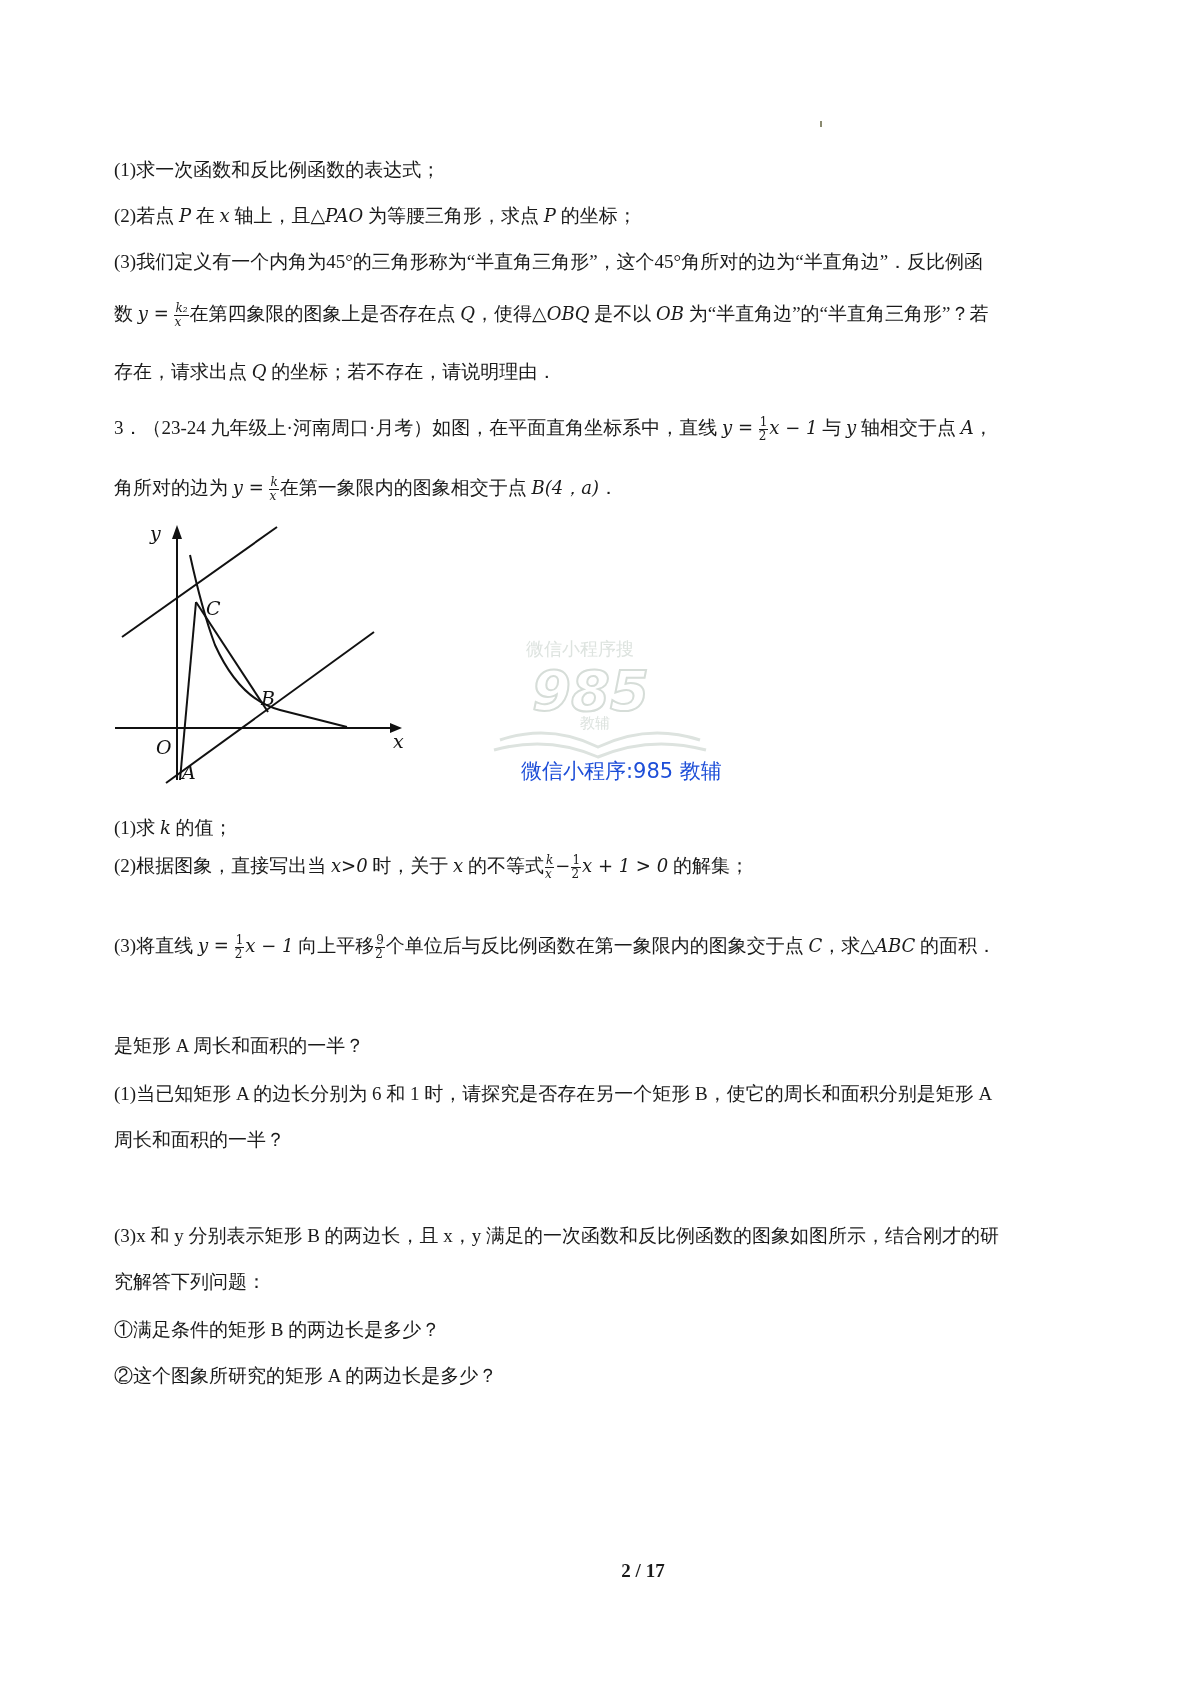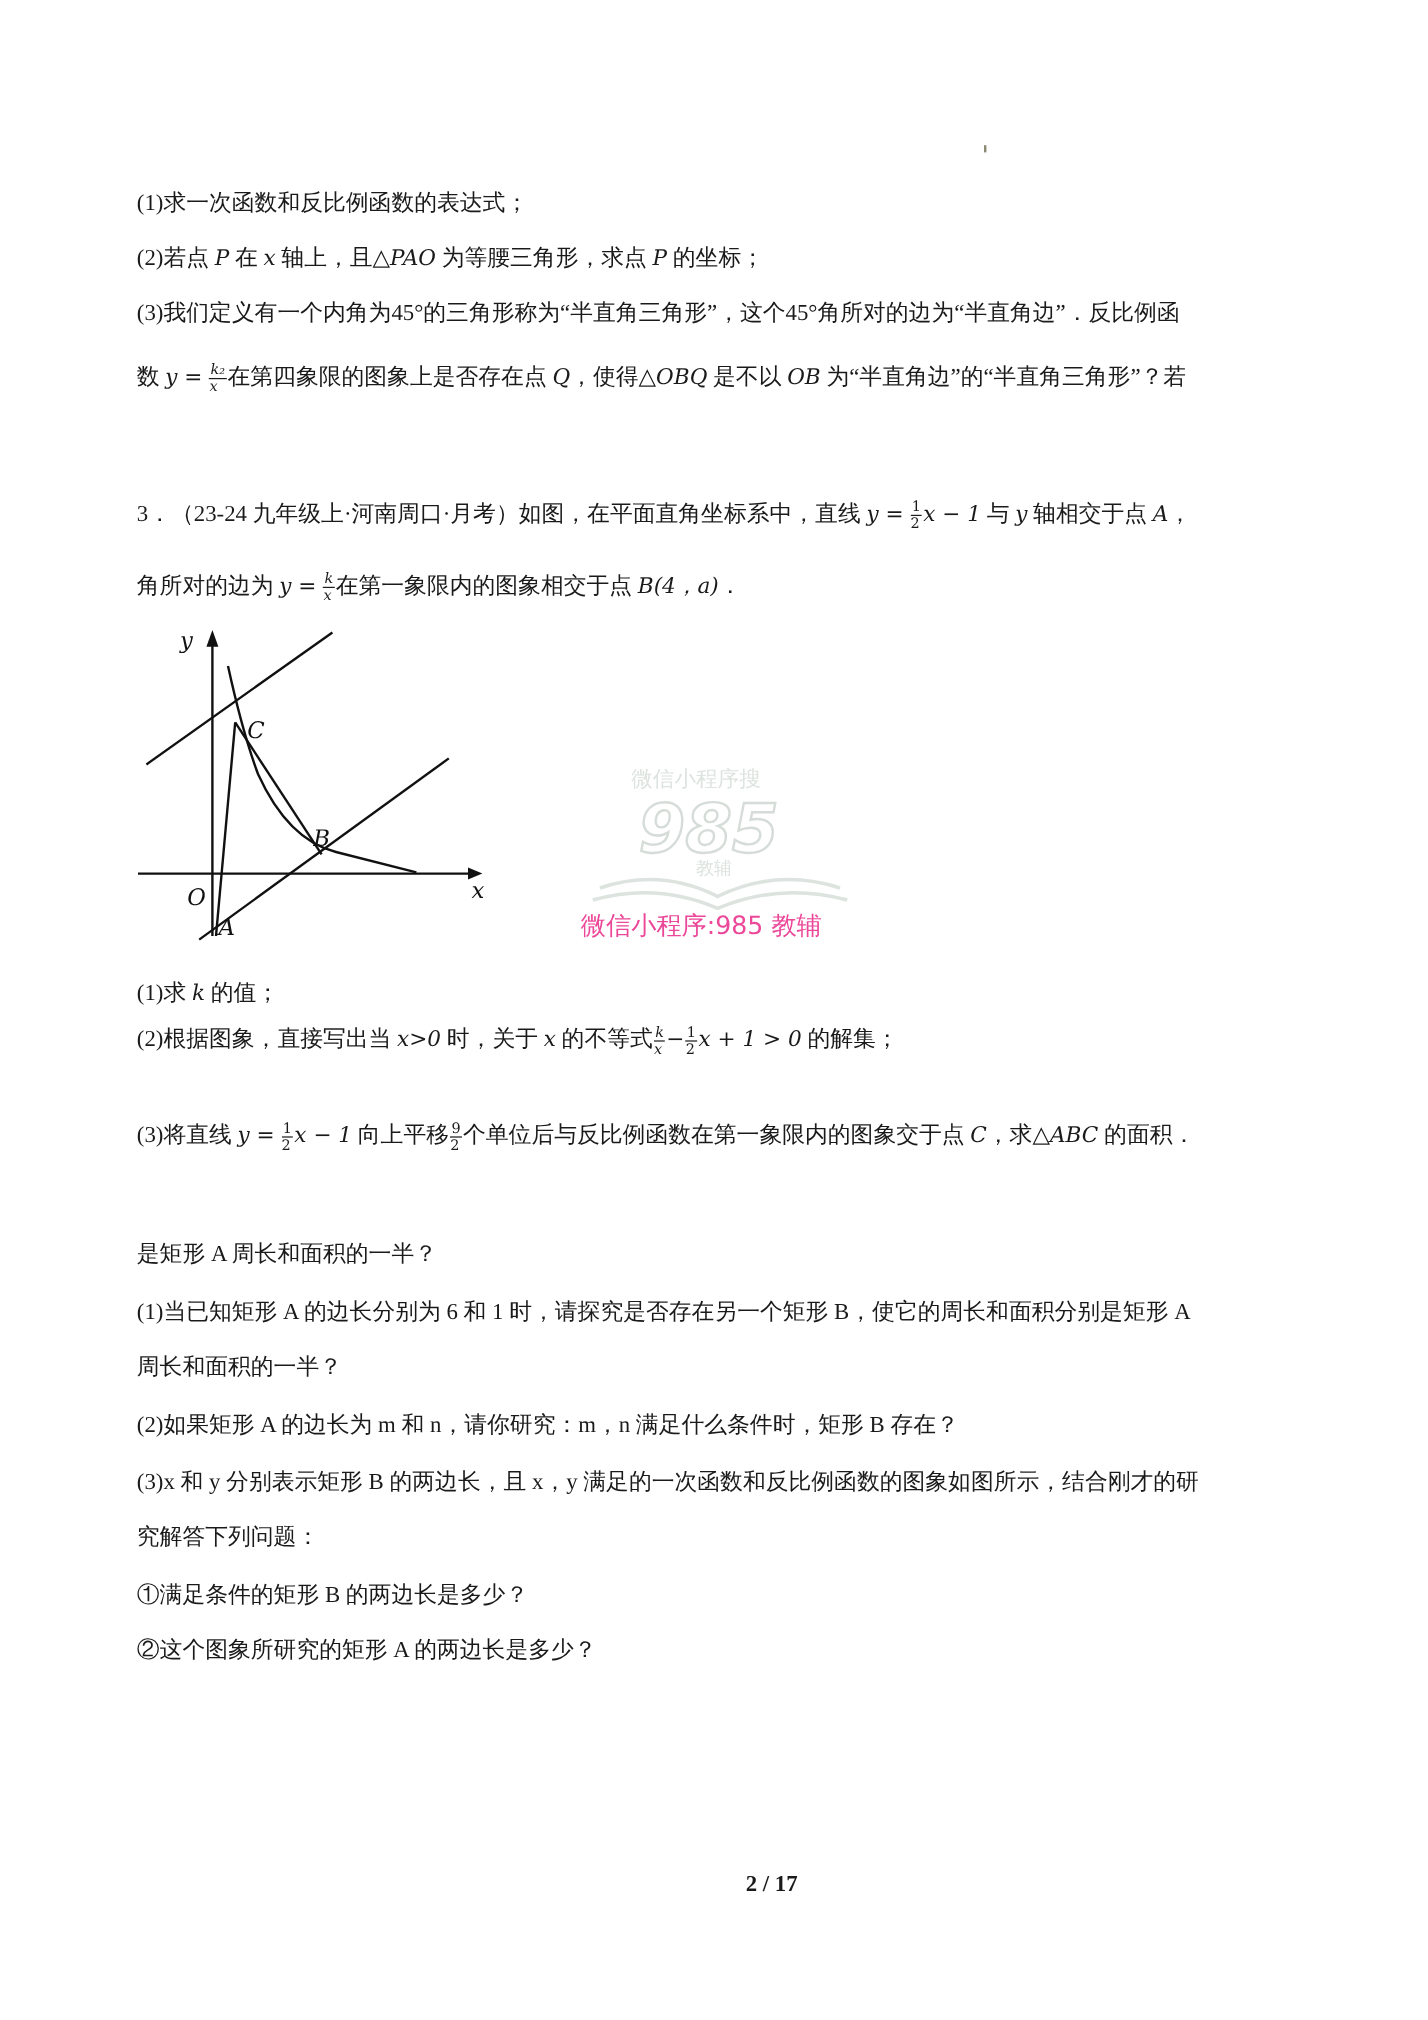--- a/index.html
+++ b/index.html
@@ -18,21 +18,21 @@
     display: inline-flex; flex-direction: column; 
     vertical-align: middle; font-size: 12px; line-height: 13px; margin: 0 1px;
     font-family: "DejaVu Serif", serif;
   }
   .frac .num { border-bottom: 1px solid #1a1a1a; padding: 0 1px; }
   .frac .num.i, .frac .den.i { font-style: italic; }
   .tick { position: absolute; left: 820px; top: 121px; width: 2px; height: 6px; background: #8a8a70; }
   .figure { position: absolute; left: 110px; top: 515px; width: 300px; height: 280px; }
   .watermark { position: absolute; left: 480px; top: 635px; width: 240px; height: 150px; }
   .wm-text {
-    position: absolute; left: 484px; top: 757px; font-size: 21px; color: #ec4899;
+    position: absolute; left: 521px; top: 757px; font-size: 21px; color: #1d4ed8;
     font-family: "DejaVu Sans", sans-serif; white-space: nowrap;
   }
   .footer {
     position: absolute; left: 0; width: 1190px; top: 1560px; text-align: center;
     font-weight: bold; font-size: 19px; margin-left: 48px;
   }
 </style>
 </head>
 <body>
 
@@ -65,20 +65,25 @@
     <span class="frac">
         <span class="num i">k₂</span>
         <span class="den i">x</span>
       </span><span>在第四象限的图象上是否存在点</span>
     <span class="m">Q</span><span>，使得△</span><span class="m">OBQ</span>
     <span>是不以</span>
     <span class="m">OB</span>
     <span>为“半直角边”的“半直角三角形”？若</span>
   </div>
 
+  <div class="line" style="top:360px">
+    <span>存在，请求出点</span>
+    <span class="m">Q</span>
+    <span>的坐标；若不存在，请说明理由．</span>
+  </div>
 
   <div class="line" style="top:416px">
     <span>3．（23-24 九年级上·河南周口·月考）如图，在平面直角坐标系中，直线</span>
     <span class="m">y =</span>
     <span class="frac">
         <span class="num">1</span>
         <span class="den">2</span>
       </span><span class="m">x − 1</span>
     <span>与</span>
     <span class="m">y</span>
@@ -176,23 +181,20 @@
 
   <div class="line" style="top:1034px">
     <span>是矩形 A 周长和面积的一半？</span>
   </div>
   <div class="line" style="top:1082px">
     <span>(1)当已知矩形 A 的边长分别为 6 和 1 时，请探究是否存在另一个矩形 B，使它的周长和面积分别是矩形 A</span>
   </div>
   <div class="line" style="top:1128px">
     <span>周长和面积的一半？</span>
   </div>
-  <div class="line" style="top:1176px">
-    <span>(2)如果矩形 A 的边长为 m 和 n，请你研究：m，n 满足什么条件时，矩形 B 存在？</span>
-  </div>
   <div class="line" style="top:1224px">
     <span>(3)x 和 y 分别表示矩形 B 的两边长，且 x，y 满足的一次函数和反比例函数的图象如图所示，结合刚才的研</span>
   </div>
   <div class="line" style="top:1270px">
     <span>究解答下列问题：</span>
   </div>
   <div class="line" style="top:1318px">
     <span>①满足条件的矩形 B 的两边长是多少？</span>
   </div>
   <div class="line" style="top:1364px">

